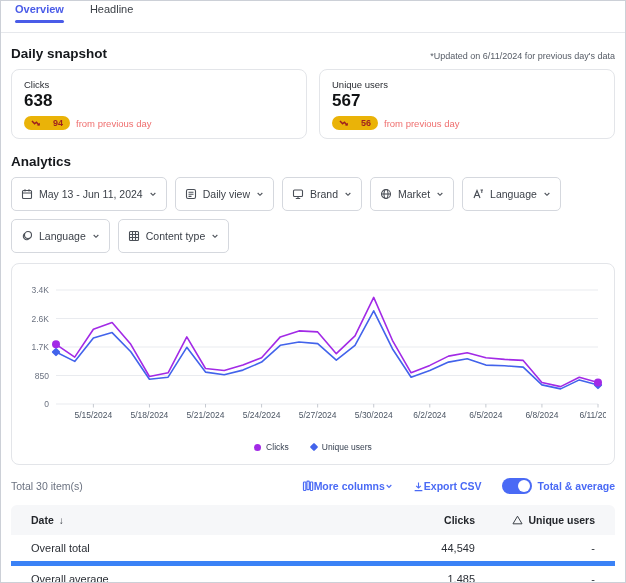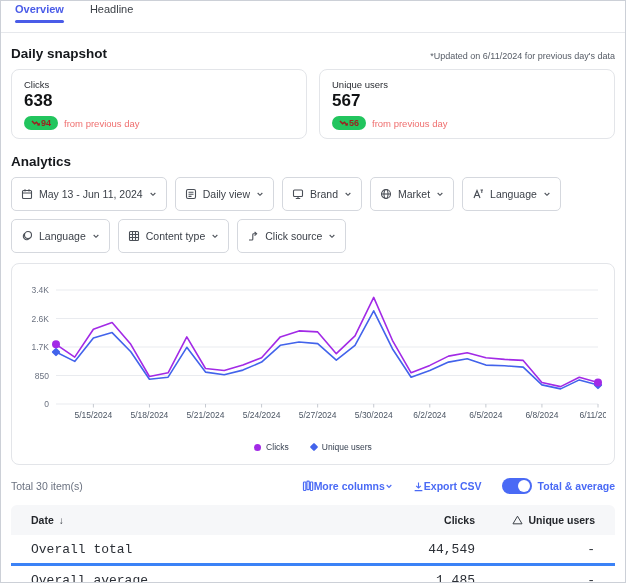--- a/index.html
+++ b/index.html
@@ -19,21 +19,21 @@
   .sec-head { margin-top: 10px; height: 18px; display:flex; justify-content: space-between; align-items: flex-end; }
   .sec-title { font-size: 13.5px; font-weight: 700; color:#15181c; }
   .updated-note { font-size: 9px; color:#565c66; }
 
   
   .cards { margin-top: 8px; display: flex; gap: 12px; height: 70px; }
   .card { flex:1; border:1px solid #e3e5e9; border-radius: 8px; padding: 9px 12px; background:#fff; }
   .card-label { font-size: 9.5px; color:#2a2d33; }
   .card-value { font-size: 17px; font-weight: 700; color:#101214; margin: 1px 0 5px; }
   .delta-row { display:flex; align-items:center; gap:6px; }
-  .delta-pill { display:inline-flex; align-items:center; gap:0; background:#22c55e; border-radius: 9px; padding: 2px 7px; }
+  .delta-pill { display:inline-flex; align-items:center; gap:12px; background:#eab308; border-radius: 9px; padding: 2px 7px; }
   .delta-num { font-size: 9px; font-weight:700; color:#9d1f1f; }
   .delta-note { font-size: 9.5px; color:#ef6f6f; }
 
   
   .filters { margin-top: 8px; display:flex; flex-wrap: wrap; gap: 8px 8px; }
   .chip { display:inline-flex; align-items:center; gap:6px; height:23px; padding: 16px 9px; border:1px solid #d5d8de; border-radius:5px; background:#fff; font-size:10.5px; color:#3a3f47; cursor:pointer; }
   .chip svg { display:block; }
 
   
   .chart-card { margin-top: 10px; border:1px solid #e3e5e9; border-radius: 8px; height: 202px; padding: 16px 10px 0; background:#fff; }
@@ -49,21 +49,21 @@
   .tool-link { display:flex; align-items:center; gap:0; font-size:10.5px; color:#4a6af5; cursor:pointer; font-weight:600;}
   .toggle-wrap { display:flex; align-items:center; gap:6px; cursor:pointer; }
   .toggle { width: 30px; height: 16px; border-radius: 8px; background:#4a6af5; position:relative; }
   .toggle-knob { position:absolute; top:2px; right:2px; width:12px; height:12px; border-radius:50%; background:#fff; }
   .toggle-label { font-size: 10.5px; color:#4a6af5; font-weight:600; }
 
   
   .table { margin-top: 8px; }
   .trow { display:grid; grid-template-columns: 1fr 140px 140px; align-items:center; }
   .thead { background:#f6f7f9; border-radius: 6px 6px 0 0; height: 30px; font-size: 10.5px; font-weight: 700; color:#23262b; }
-  .tr { height: 31px; border-bottom: 3px solid #3b82f6; font-size: 13px; color:#2b2f36; background:#fff;font-family:Liberation Mono, monospace; }
+  .tr { height: 31px; border-bottom: 5px solid #3b82f6; font-size: 11px; color:#2b2f36; background:#fff; }
   .c-date { padding-left: 20px; display:flex; align-items:center; gap:5px; }
   .c-num { text-align: right; }
   .c-last { text-align: right; padding-right: 20px; display:flex; align-items:center; justify-content:flex-end; gap:5px; }
   .sort-arrow { font-size: 10px; color:#3c4148; }
 </style>
 </head>
 <body>
 
 <div class="page">
 
@@ -175,30 +175,20 @@
         <svg width="8" height="8" viewBox="0 0 12 12" fill="none" stroke="#4a4f57" stroke-width="1.6">
             <path d="M2.5 4.5 L6 8 L9.5 4.5"></path>
           </svg>
       </div>
       <div class="chip">
         <svg width="12" height="12" viewBox="0 0 12 12" fill="none" stroke="#4a4f57" stroke-width="1.1">
             <rect x="1.5" y="1.5" width="9" height="9" rx="1"></rect>
             <path d="M4.5 1.5 V10.5 M7.5 1.5 V10.5 M1.5 4.5 H10.5 M1.5 7.5 H10.5"></path>
           </svg>
         <span>Content type</span>
-        <svg width="8" height="8" viewBox="0 0 12 12" fill="none" stroke="#4a4f57" stroke-width="1.6">
-            <path d="M2.5 4.5 L6 8 L9.5 4.5"></path>
-          </svg>
-      </div>
-      <div class="chip">
-        <svg width="12" height="12" viewBox="0 0 12 12" fill="none" stroke="#4a4f57" stroke-width="1.1">
-            <path d="M2 10 H5 Q5.8 10 5.8 9.2 V4.5 Q5.8 3.8 6.6 3.8 H9"></path>
-            <path d="M7.6 2 L9.6 3.8 L7.6 5.6"></path>
-          </svg>
-        <span>Click source</span>
         <svg width="8" height="8" viewBox="0 0 12 12" fill="none" stroke="#4a4f57" stroke-width="1.6">
             <path d="M2.5 4.5 L6 8 L9.5 4.5"></path>
           </svg>
       </div>
     </div>
 
     <div class="chart-card">
       <svg id="chart-svg" width="584" height="156" viewBox="0 0 584 156">
           <line x1="34" y1="124" x2="576" y2="124" stroke="#e9ebef" stroke-width="1"></line>
           <text x="27" y="127" text-anchor="end" font-size="8.5" fill="#6b7280">0</text>

